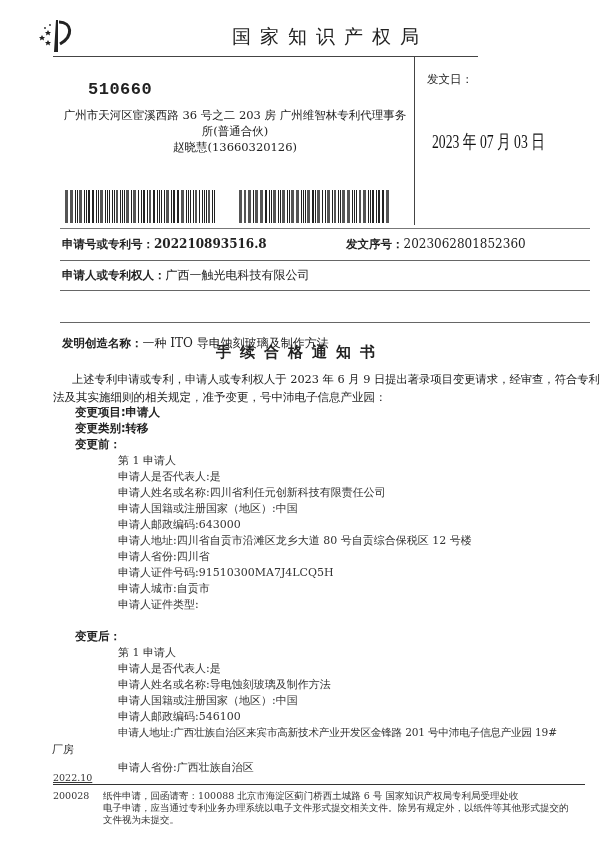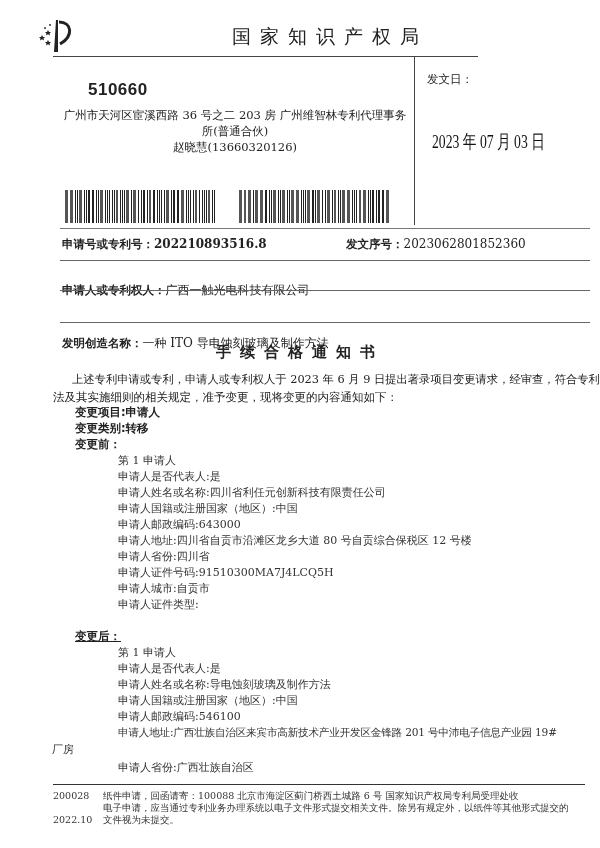--- a/index.html
+++ b/index.html
@@ -12,21 +12,21 @@
     .logo { left: 38px; top: 14px; width: 40px; height: 40px; }
     .org-title {
       left: 0; width: 600px; top: 24px; text-align: center;
       font-family: "DejaVu Sans", "Liberation Sans", sans-serif;
       font-size: 19px; letter-spacing: 9px; color: #222; padding-left: 60px; box-sizing: border-box;
     }
     .hline { height: 0; border-top: 1.5px solid #444; }
     .vline { width: 0; border-left: 1.5px solid #444; }
     .postcode {
       left: 88px; top: 80px; font-size: 17px; font-weight: bold;
-      font-family: Liberation Sans, sans-serif; letter-spacing: 0.5px; text-align: right;
+      font-family: Liberation Mono, monospace; letter-spacing: 0.5px; text-align: right;
     }
     .addr-line { left: 60px; width: 350px; text-align: center; font-size: 11.5px; line-height: 15px; }
     .issue-label { left: 427px; top: 72px; font-size: 11.5px; text-align: right; }
     .issue-date {
       left: 432px; top: 129px; font-size: 19px;
       font-family: "Liberation Serif", serif; transform: scaleX(0.72); transform-origin: left;
       letter-spacing: 0px; color: #111;
     }
     .barcode { top: 190px; height: 33px; display: flex; align-items: stretch; }
     .barcode span { display: inline-block; height: 100%; }
@@ -176,59 +176,59 @@
 <div class="abs hline" style="left:60px; top:228px; width:530px; border-top-color:#777;"></div>
 
 <div class="abs field" style="left:62px; top:237px;">
   <span class="lbl">申请号或专利号：</span><span class="bold">202210893516.8</span>
 </div>
 <div class="abs field" style="left:346px; top:237px;">
   <span class="lbl">发文序号：</span><span>2023062801852360</span>
 </div>
 <div class="abs hline" style="left:60px; top:260px; width:530px; border-top-color:#666;"></div>
 
-<div class="abs field" style="left:62px; top:282px;text-align:center;">
+<div class="abs field" style="left:62px; top:267px;text-align:center;">
   <span class="lbl">申请人或专利权人：</span><span>广西一触光电科技有限公司</span>
 </div>
 <div class="abs hline" style="left:60px; top:290px; width:530px; border-top-color:#666;"></div>
 
 <div class="abs field" style="left:62px; top:297px;margin-top:38px;">
   <span class="lbl">发明创造名称：</span><span>一种 ITO 导电蚀刻玻璃及制作方法</span>
 </div>
 <div class="abs hline" style="left:60px; top:322px; width:530px; border-top-color:#666;"></div>
 
 <div class="abs notice-title">手续合格通知书</div>
 
 <div class="abs body-text" style="left:72px; top:372px; font-size:11.3px;">上述专利申请或专利，申请人或专利权人于 2023 年 6 月 9 日提出著录项目变更请求，经审查，符合专利</div>
-<div class="abs body-text" style="left:53px; top:389px;">法及其实施细则的相关规定，准予变更，现将变更的内容通知如下：</div>
+<div class="abs body-text" style="left:53px; top:389px;">法及其实施细则的相关规定，准予变更，号中沛电子信息产业园：</div>
 
 <div class="abs sec-label" style="left:75px; top:405px;">变更项目:申请人</div>
 <div class="abs sec-label" style="left:75px; top:421px;">变更类别:转移</div>
 <div class="abs sec-label" style="left:75px; top:437px;">变更前：</div>
 
 <div class="abs item" style="top:453px;">第 1 申请人</div>
 <div class="abs item" style="top:469px;">申请人是否代表人:是</div>
 <div class="abs item" style="top:485px;">申请人姓名或名称:四川省利任元创新科技有限责任公司</div>
 <div class="abs item" style="top:501px;">申请人国籍或注册国家（地区）:中国</div>
 <div class="abs item" style="top:517px;">申请人邮政编码:643000</div>
 <div class="abs item" style="top:533px;">申请人地址:四川省自贡市沿滩区龙乡大道 80 号自贡综合保税区 12 号楼</div>
 <div class="abs item" style="top:549px;">申请人省份:四川省</div>
 <div class="abs item" style="top:565px;">申请人证件号码:91510300MA7J4LCQ5H</div>
 <div class="abs item" style="top:581px;">申请人城市:自贡市</div>
 <div class="abs item" style="top:597px;">申请人证件类型:</div>
 
-<div class="abs sec-label" style="left:75px; top:629px;text-decoration:underline;">变更后：</div>
+<div class="abs sec-label" style="left:75px; top:629px;">变更后：</div>
 
 <div class="abs item" style="top:645px;">第 1 申请人</div>
 <div class="abs item" style="top:661px;">申请人是否代表人:是</div>
 <div class="abs item" style="top:677px;">申请人姓名或名称:导电蚀刻玻璃及制作方法</div>
 <div class="abs item" style="top:693px;">申请人国籍或注册国家（地区）:中国</div>
 <div class="abs item" style="top:709px;">申请人邮政编码:546100</div>
 <div class="abs item" style="top:725px; font-size:10.6px; letter-spacing:-0.2px;">申请人地址:广西壮族自治区来宾市高新技术产业开发区金锋路 201 号中沛电子信息产业园 19#</div>
 <div class="abs item" style="left:52px; top:742px;">厂房</div>
 <div class="abs item" style="top:760px;">申请人省份:广西壮族自治区</div>
 
 <div class="abs hline" style="left:53px; top:784px; width:532px; border-top:1.5px solid #333;"></div>
 <div class="abs footer" style="left:53px; top:790px;">200028</div>
-<div class="abs footer" style="left:53px; top:814px;">2022.10</div>
+<div class="abs footer" style="left:53px; top:772px;text-decoration:underline;">2022.10</div>
 <div class="abs footer" style="left:103px; top:790px;">纸件申请，回函请寄：100088  北京市海淀区蓟门桥西土城路 6 号   国家知识产权局专利局受理处收</div>
 <div class="abs footer" style="left:103px; top:802px;">电子申请，应当通过专利业务办理系统以电子文件形式提交相关文件。除另有规定外，以纸件等其他形式提交的</div>
 <div class="abs footer" style="left:103px; top:814px;">文件视为未提交。</div>
 
 </body></html>

